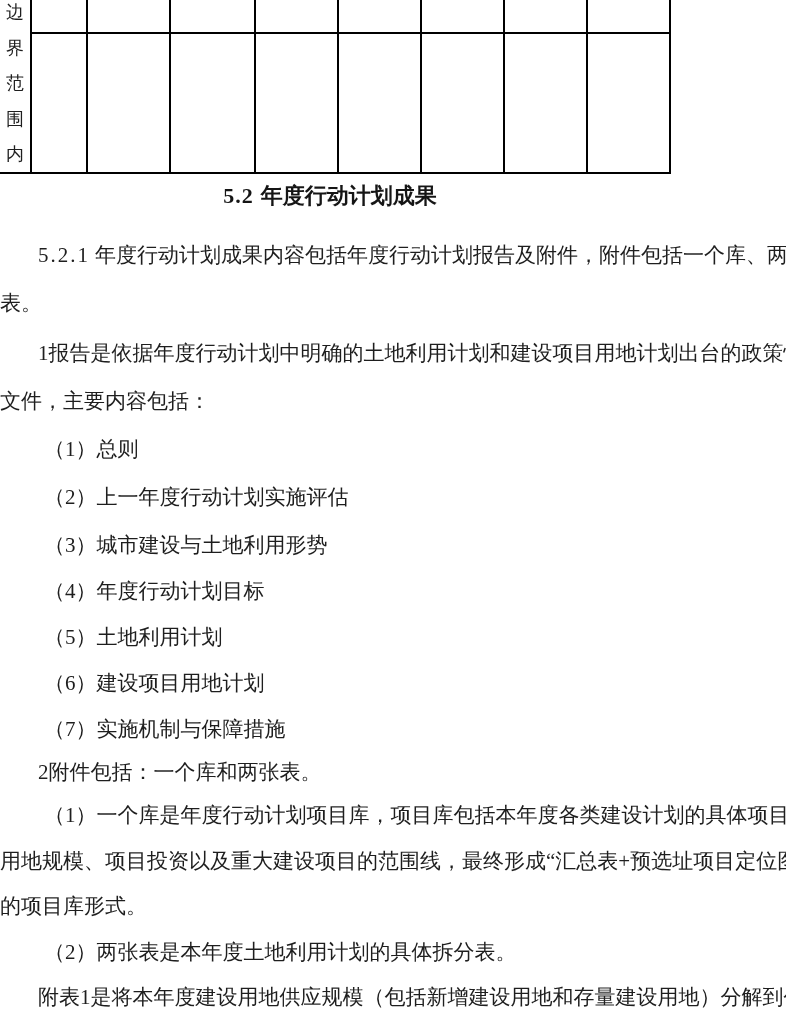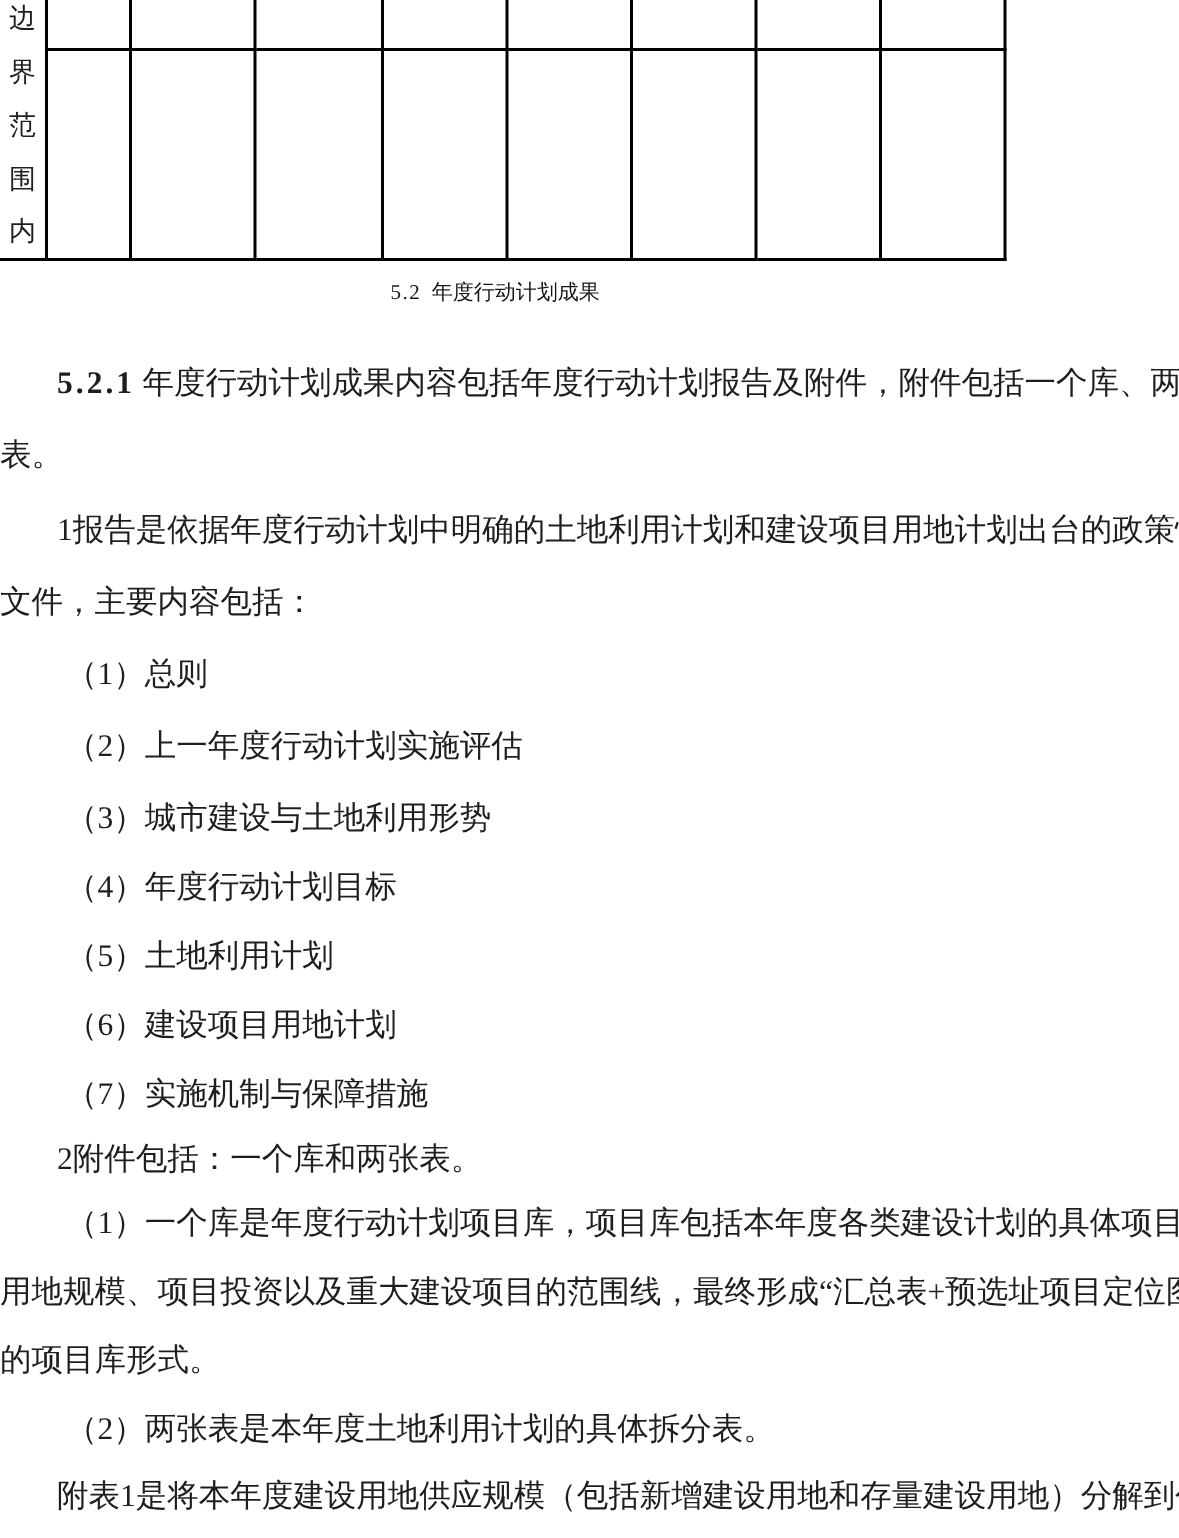--- a/index.html
+++ b/index.html
@@ -44,43 +44,43 @@
     color: #1e1e1e;
   }
 
   
   .heading {
     position: absolute;
     top: 184px;
     left: 0;
     width: 660px;
     text-align: center;
-    font-size: 14px;
+    font-size: 22px;
     line-height: 24px;
-    font-weight: normal;
+    font-weight: bold;
     color: #151515;
     white-space: nowrap;
   }
   .heading .h-num { letter-spacing: 1px; margin-right: 7px; }
 
   
   .line {
     position: absolute;
     left: 0;
     width: 840px;
     font-size: 21px;
     line-height: 24px;
     white-space: nowrap;
     color: #1e1e1e;
   }
   .ind-para  { padding-left: 38px; }  
   .ind-list  { padding-left: 44px; }  
   .ind-none  { padding-left: 0; }     
   .clause-num {
-    font-weight: bold;
+    font-weight: normal;
     letter-spacing: 2px;
     margin-right: 5px;
   }
 </style>
 </head>
 <body>
 
 <table class="doc-table">
   <colgroup>
     <col style="width:31px">

